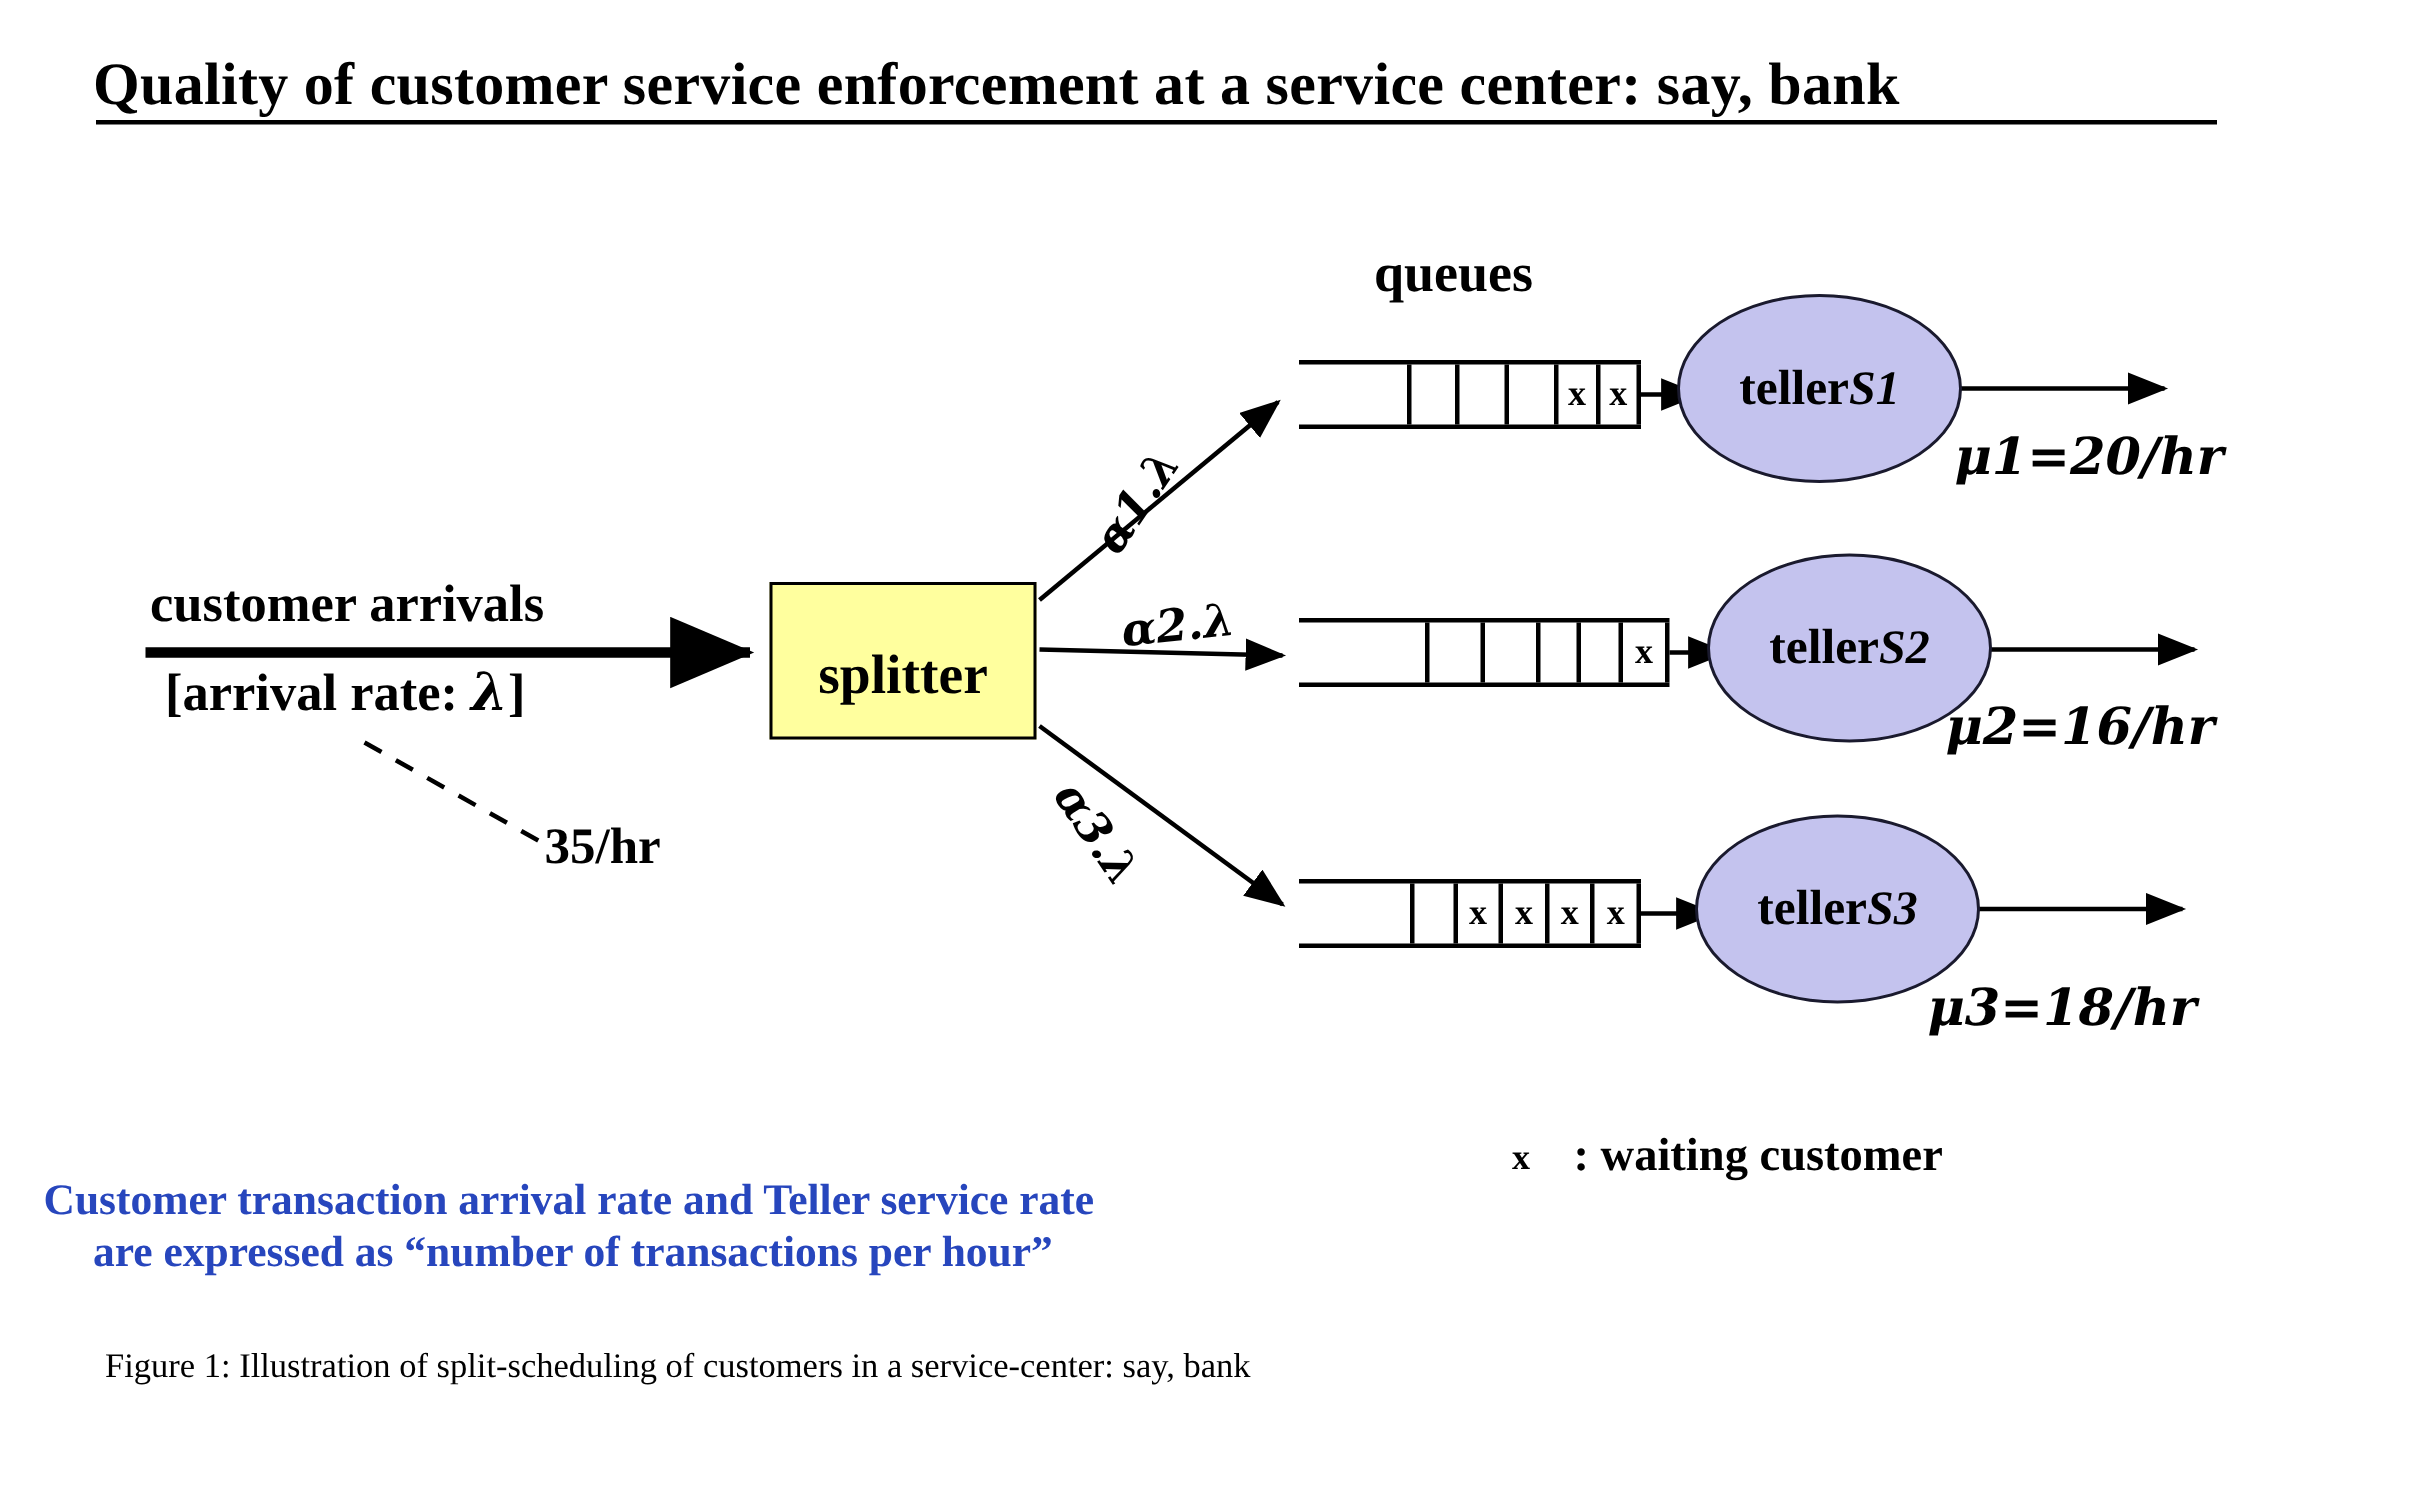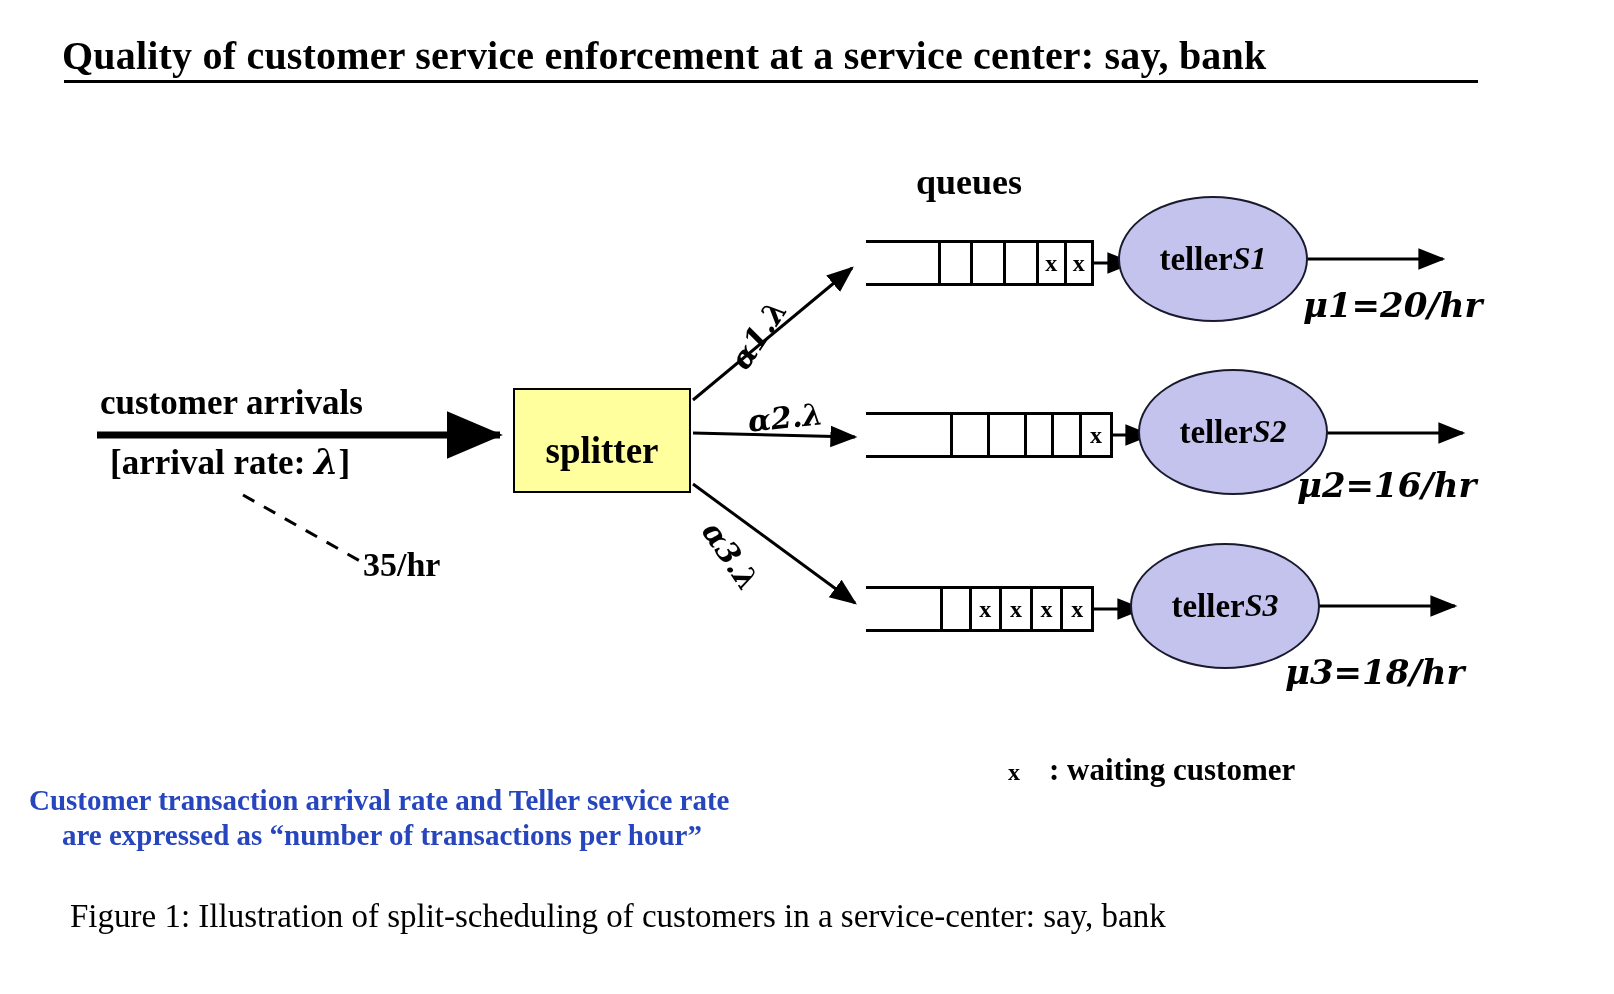--- a/index.html
+++ b/index.html
@@ -206,21 +206,21 @@
     font-weight: bold;
     color: #2746bd;
     line-height: 1.2;
   }
   #note .l2 { display: block; margin-left: 33px; }
 
   
   #caption {
     left: 70px;
     top: 898px;
-    font-size: 33px;
+    font-size: 23px;
     white-space: nowrap;
   }
 </style>
 </head>
 <body>
 
 <div id="canvas">
 
   <div class="abs" id="title">Quality of customer service enforcement at a service center: say, bank</div>
   <div class="abs" id="title-underline"></div>

